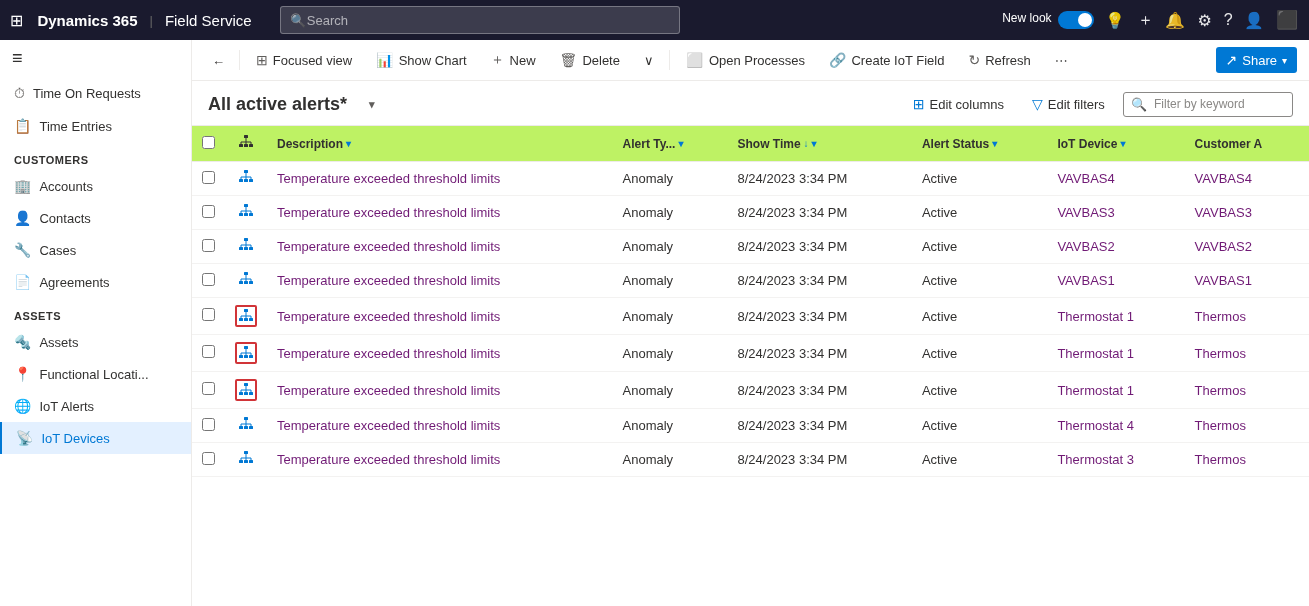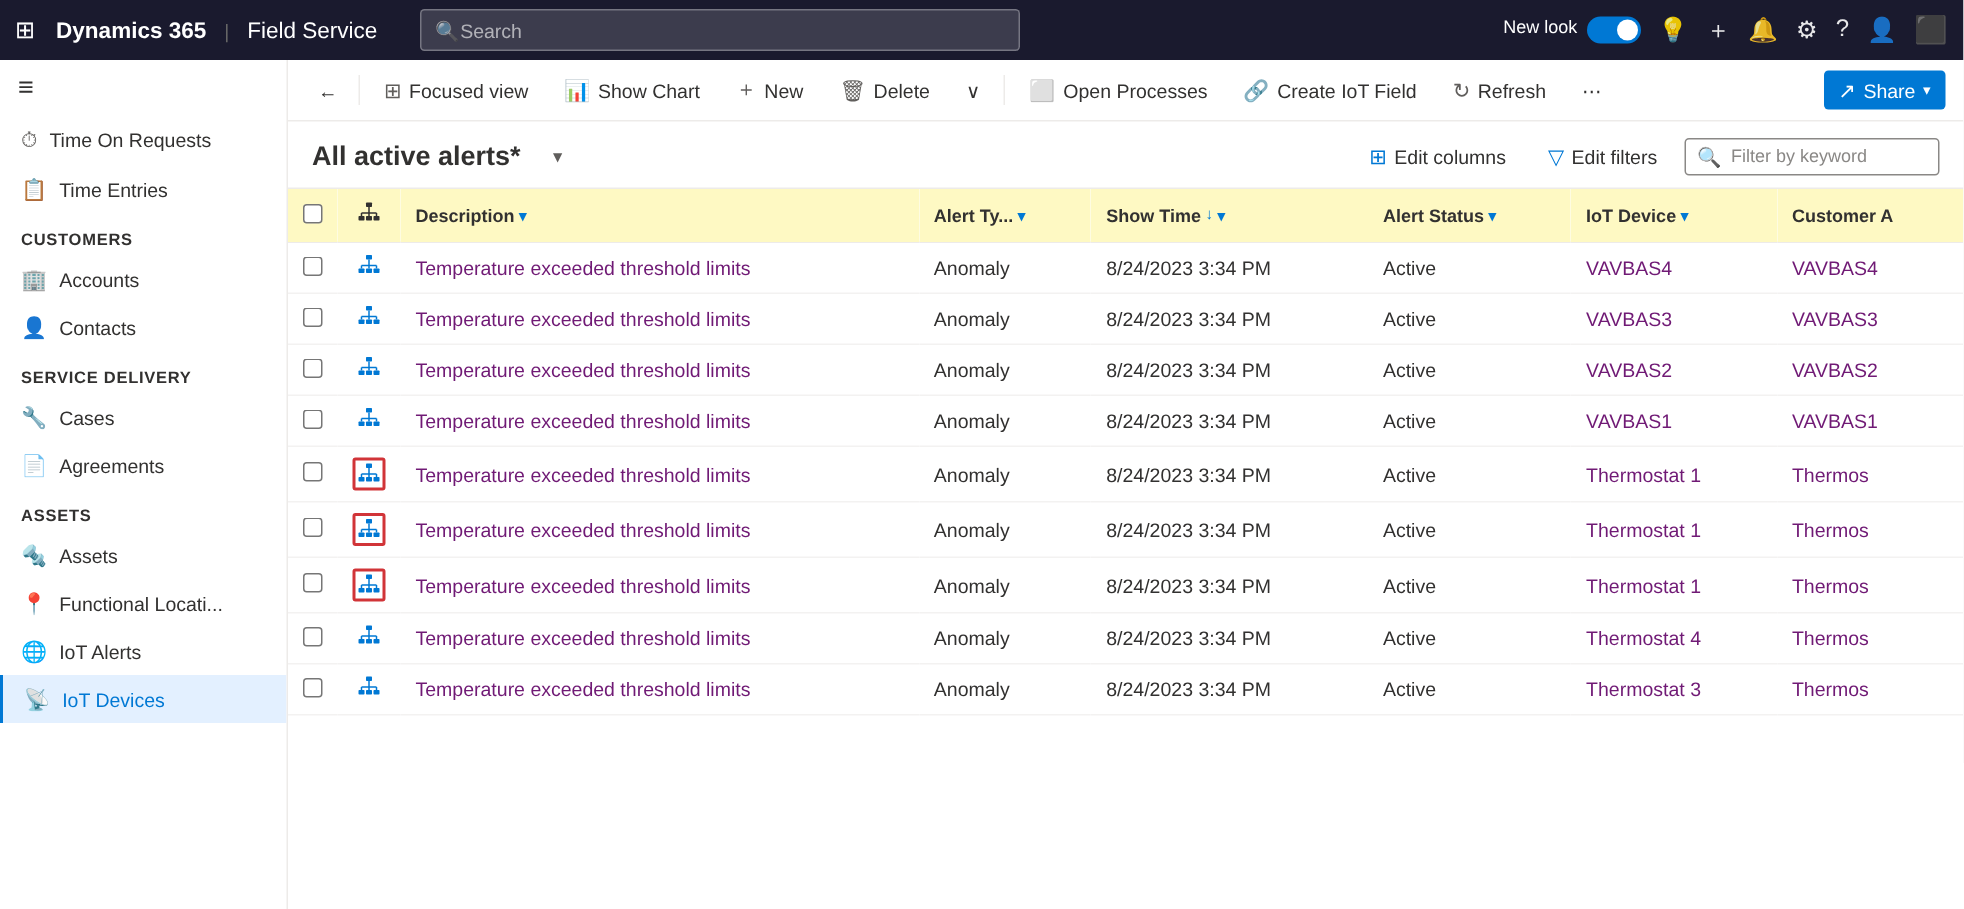--- a/index.html
+++ b/index.html
@@ -230,21 +230,21 @@
     .table-container {
       flex: 1;
       overflow-y: auto;
       overflow-x: hidden;
     }
     table {
       width: 100%;
       border-collapse: collapse;
     }
     thead th {
-      background: #fef9c3;
+      background: #bef264;
       border-bottom: 1px solid #edebe9;
       padding: 8px 10px;
       text-align: left;
       font-size: 12px;
       font-weight: 600;
       color: #323130;
       white-space: nowrap;
       position: sticky;
       top: 0;
       z-index: 1;
@@ -323,21 +323,20 @@
     </div>
     <div class="sidebar-section">Customers</div>
     <div class="sidebar-item">
       <span class="item-icon">🏢</span>
       <span class="sidebar-item-text">Accounts</span>
     </div>
     <div class="sidebar-item">
       <span class="item-icon">👤</span>
       <span class="sidebar-item-text">Contacts</span>
     </div>
-    <div class="sidebar-section">Service Delivery</div>
     <div class="sidebar-item">
       <span class="item-icon">🔧</span>
       <span class="sidebar-item-text">Cases</span>
     </div>
     <div class="sidebar-item">
       <span class="item-icon">📄</span>
       <span class="sidebar-item-text">Agreements</span>
     </div>
     <div class="sidebar-section">Assets</div>
     <div class="sidebar-item">

